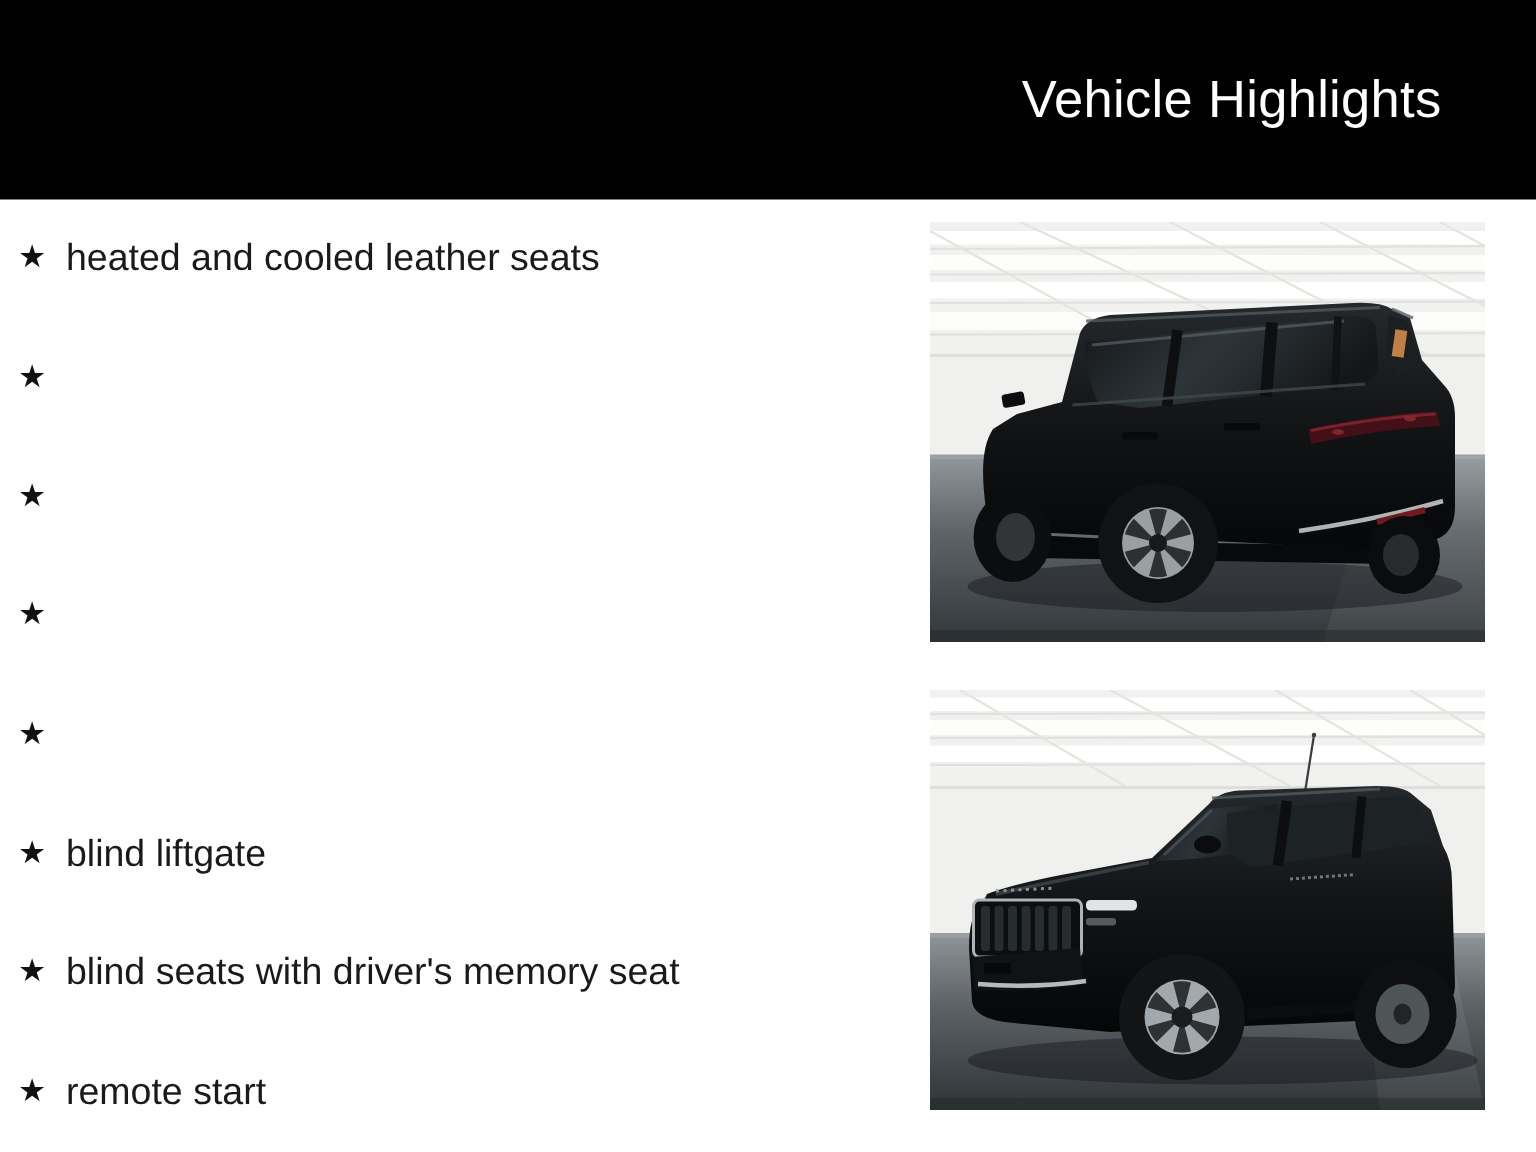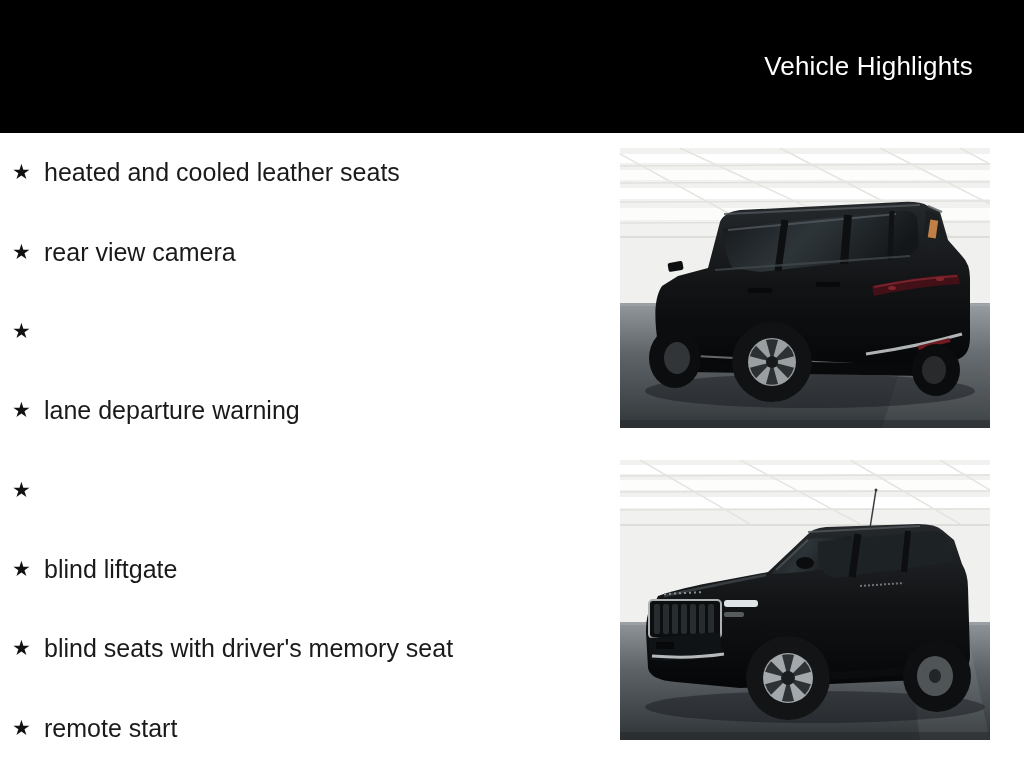--- a/index.html
+++ b/index.html
@@ -6,21 +6,21 @@
   body{
     width:1024px;height:768px;overflow:hidden;background:#ffffff;
     font-family:"Liberation Sans", sans-serif;position:relative;
   }
   .topbar{
     position:absolute;left:0;top:0;width:1024px;height:133px;
     background:#000000;display:flex;align-items:center;justify-content:flex-end;
     box-sizing:border-box;padding-right:51px;
   }
   .topbar .title{
-    margin:0;color:#ffffff;font-size:26px;font-weight:400;letter-spacing:.2px;
+    margin:12px;color:#ffffff;font-size:35px;font-weight:400;letter-spacing:.2px;
   }
   .features{
     list-style:none;margin:0;padding:0 0 0 12px;
     position:absolute;left:0;top:133px;width:600px;height:635px;
     display:flex;flex-direction:column;
   }
   .feature{
     flex:1;display:flex;align-items:center;
     font-size:25px;color:#1a1a1a;
   }
@@ -47,30 +47,28 @@
 
   <ul class="features">
 
       <li class="feature">
         <span class="star">★</span>
         <span class="label">heated and cooled leather seats</span>
       </li>
 
       <li class="feature">
         <span class="star">★</span>
-        <span class="label">rear view camera</span>
-      </li>
-
-      <li class="feature">
-        <span class="star">★</span>
-      </li>
-
-      <li class="feature">
-        <span class="star">★</span>
-        <span class="label">lane departure warning</span>
+      </li>
+
+      <li class="feature">
+        <span class="star">★</span>
+      </li>
+
+      <li class="feature">
+        <span class="star">★</span>
       </li>
 
       <li class="feature">
         <span class="star">★</span>
       </li>
 
       <li class="feature">
         <span class="star">★</span>
         <span class="label">blind liftgate</span>
       </li>

